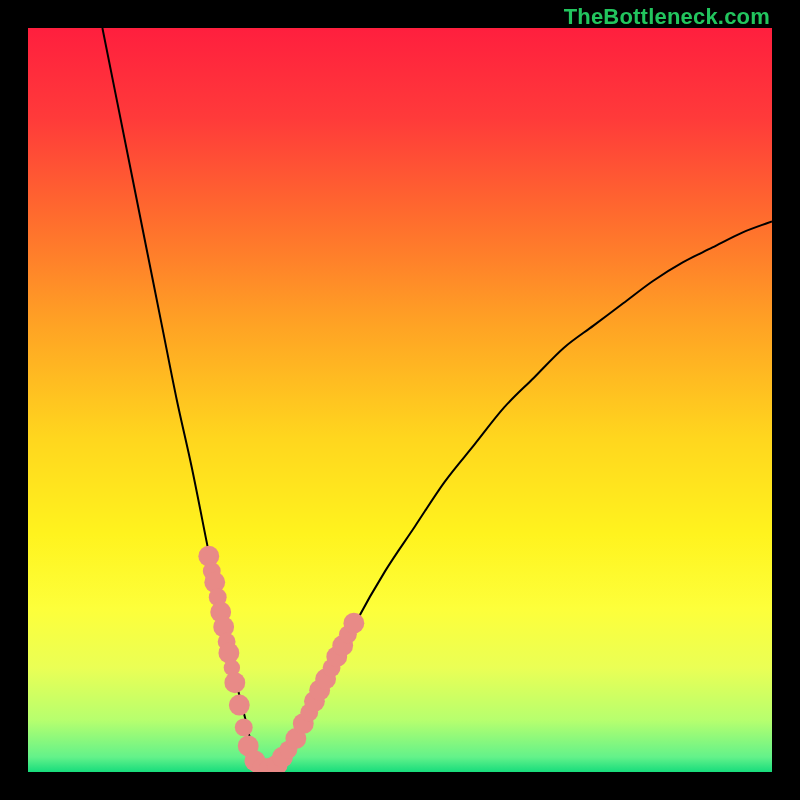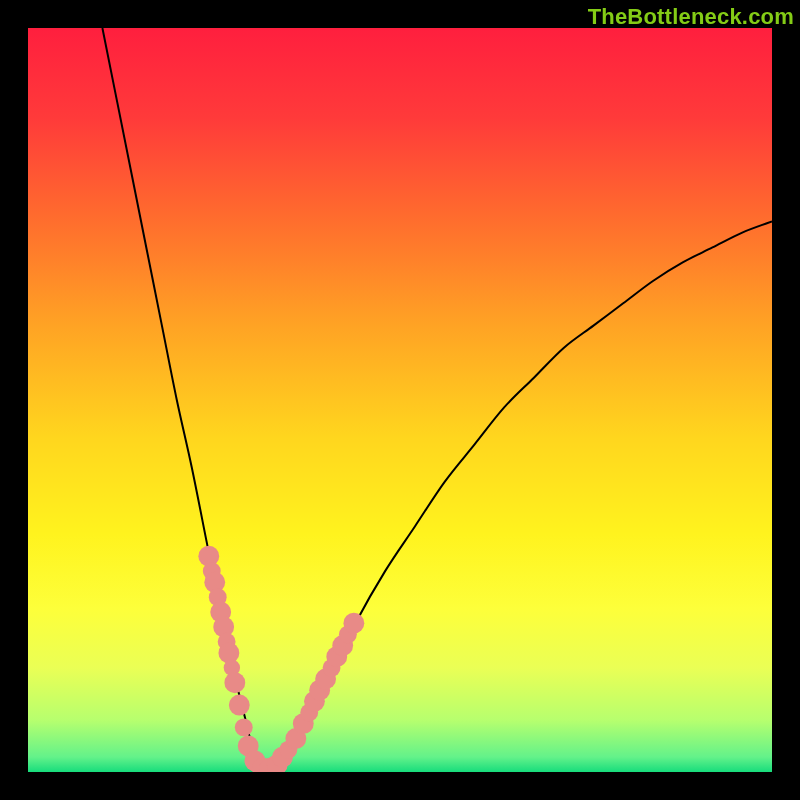--- a/index.html
+++ b/index.html
@@ -14,24 +14,24 @@
     position: absolute;
     left: 0;
     top: 0;
     width: 800px;
     height: 800px;
     background: #000;
   }
   .watermark {
     position: absolute;
     top: 4px;
-    right: 6px;
+    right: 30px;
     font-size: 22px;
     font-weight: 600;
-    color: #84cc16;
+    color: #22c55e;
     letter-spacing: 0.2px;
     z-index: 50;
   }
   svg {
     position: absolute;
     left: 28px;
     top: 28px;
     width: 744px;
     height: 744px;
     display: block;

